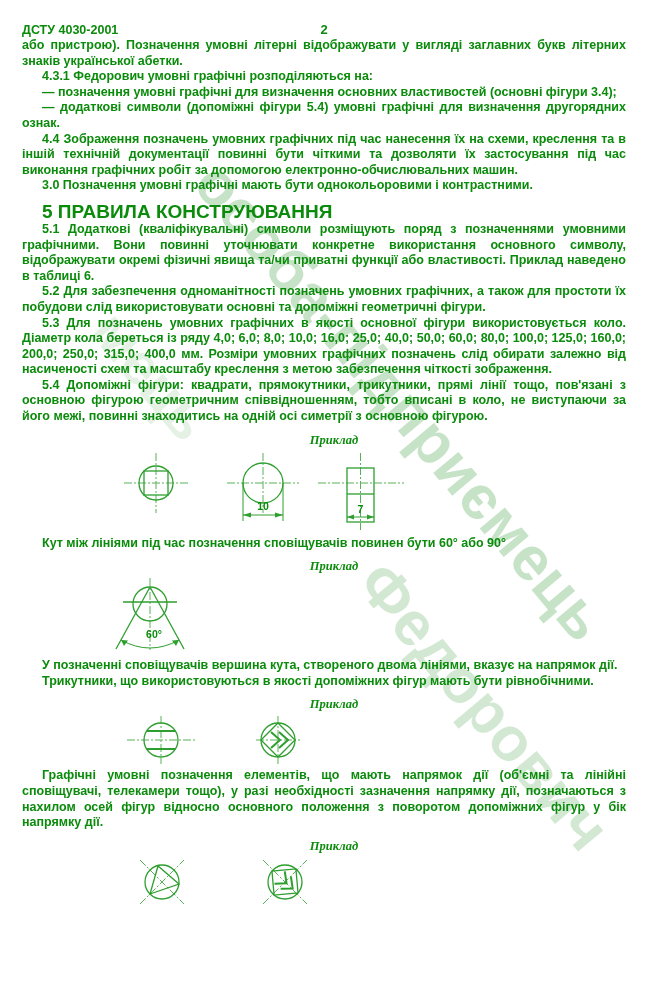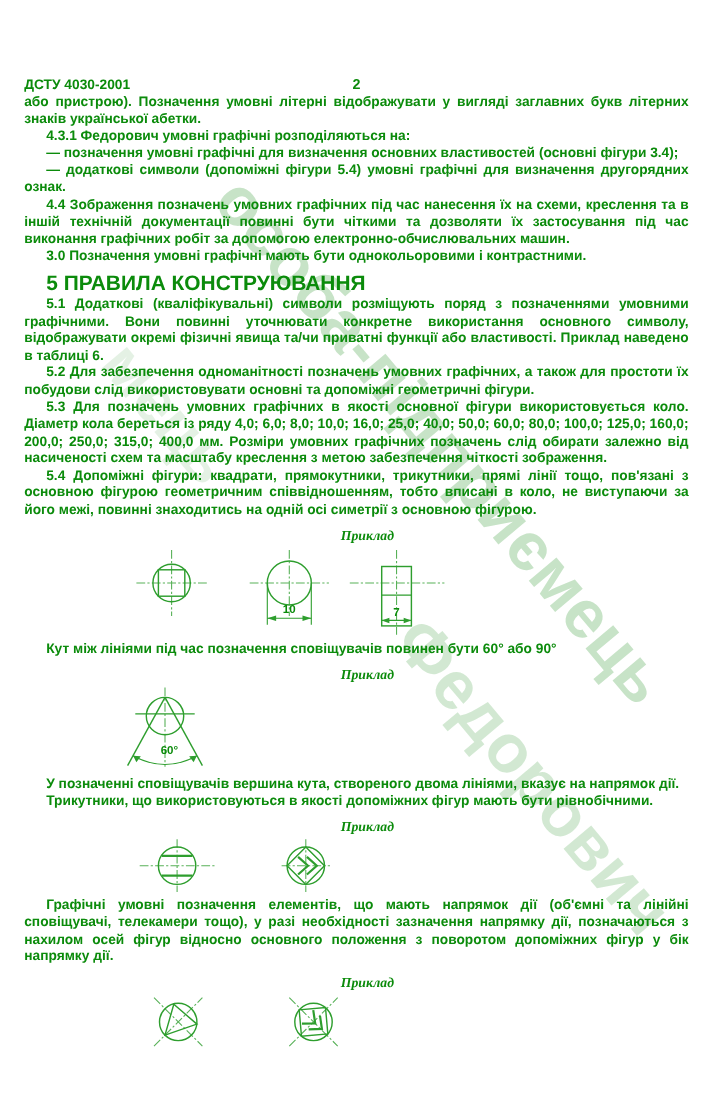--- a/index.html
+++ b/index.html
@@ -18,21 +18,21 @@
     position:absolute;
     font-family:"Liberation Sans",sans-serif;
     font-weight:bold;
     color:#49a449;
     white-space:nowrap;
     transform-origin:left top;
   }
   .wm1{left:235px;top:148px;font-size:62px;opacity:0.30;transform:rotate(50deg);}
   .wm2{left:398px;top:548px;font-size:62px;opacity:0.24;transform:rotate(50deg);}
   .wm3{left:130px;top:298px;font-size:58px;opacity:0.14;transform:rotate(50deg);}
-  .content{position:absolute;inset:0;z-index:1;padding:22px 24px 0 22px;margin-top:47px;}
+  .content{position:absolute;inset:0;z-index:1;padding:22px 24px 0 22px;}
   .hdr{display:flex;align-items:baseline;font-size:12.5px;line-height:16px;}
   .hdr .code{width:40%;}
   .hdr .pageno{width:20%;text-align:center;font-size:13px;}
   .hdr .spacer{width:40%;}
   p.t{
     margin:0;
     font-size:12.5px;
     line-height:15.6px;
     text-align:justify;
   }

